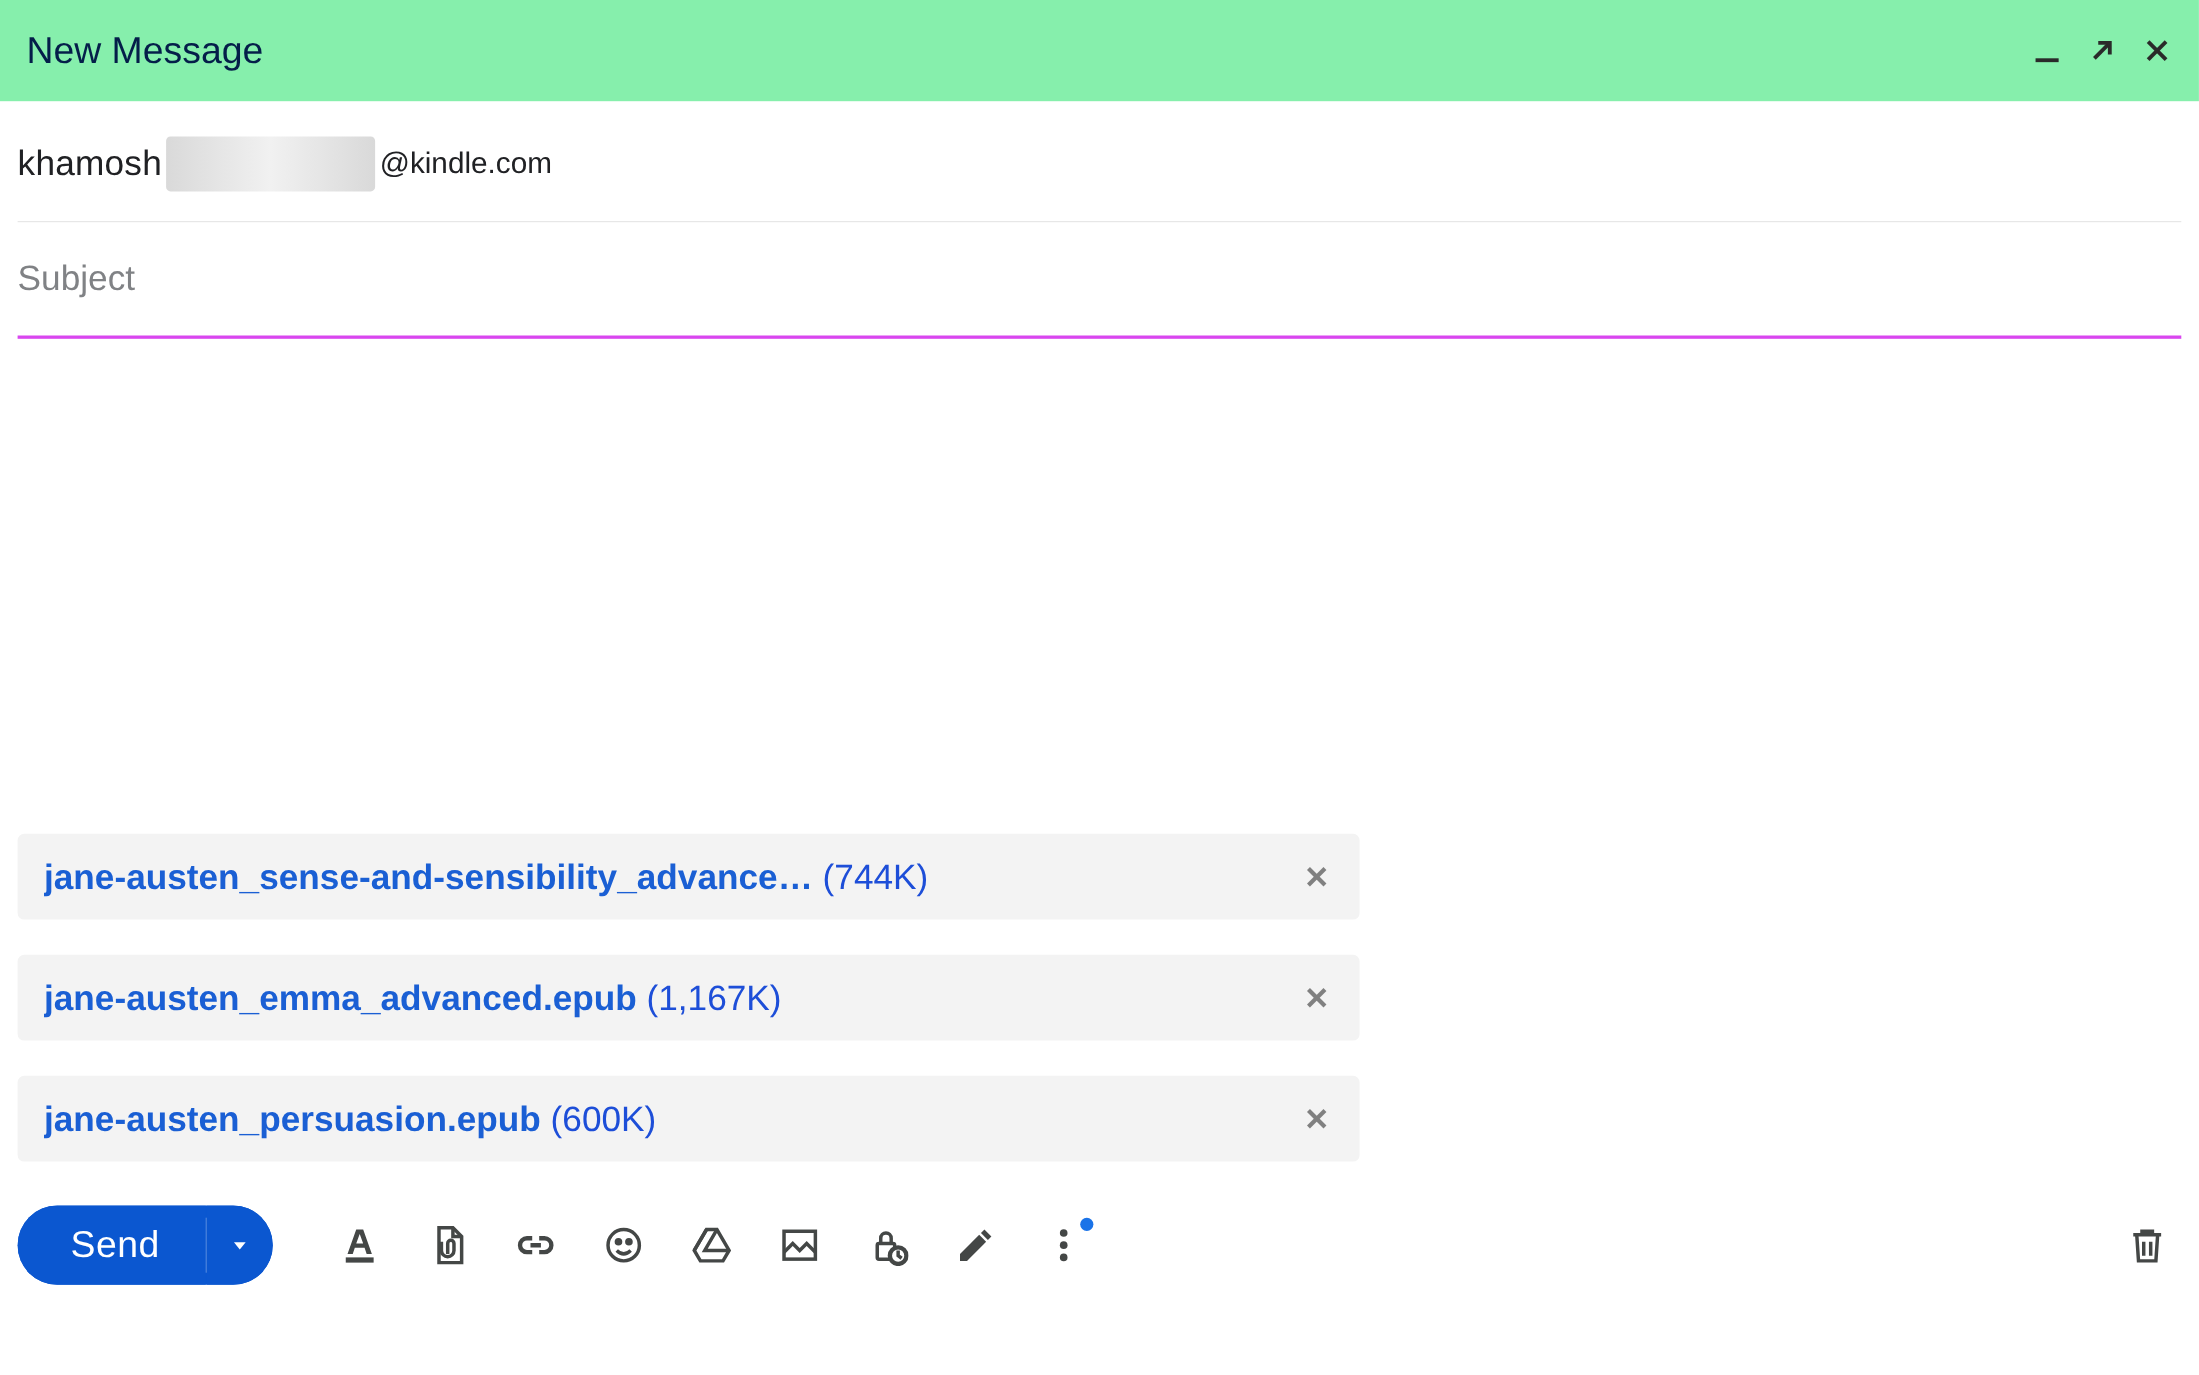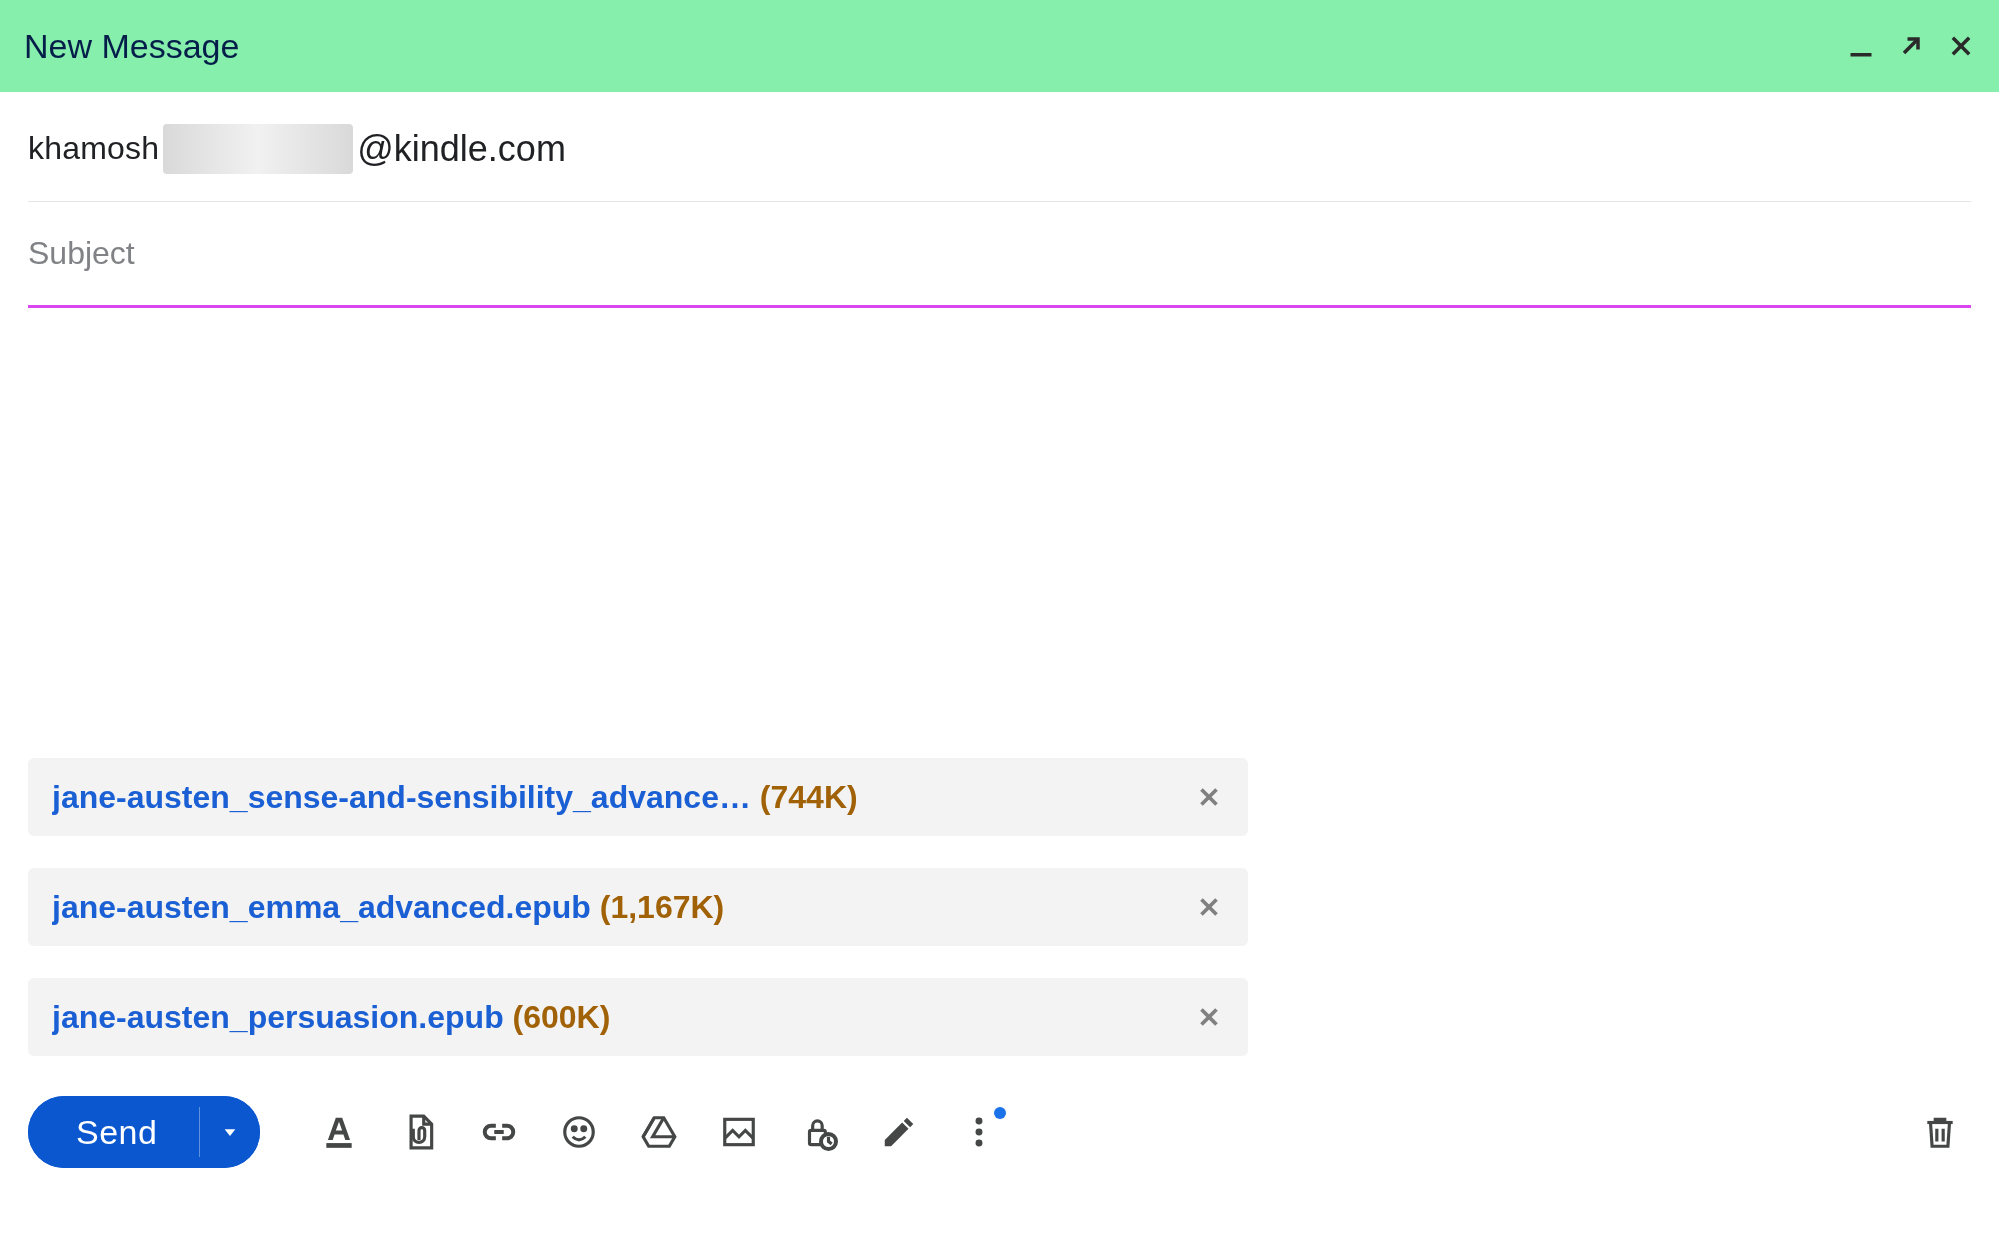--- a/index.html
+++ b/index.html
@@ -10,25 +10,25 @@
     display: flex;
     align-items: center;
     justify-content: space-between;
     padding: 0 24px;
   }
   .title { font-size: 34px; font-weight: 500; color: #041e49; }
   .header-actions { display: flex; gap: 22px; align-items: center; }
   .hicon { width: 28px; height: 28px; color: #2a2a2a; display:flex; align-items:center; justify-content:center; cursor:pointer; }
   .hicon svg { width: 100%; height: 100%; }
 
-  .body { padding: 0 28px; }
+  .body { padding: 0 16px; }
   .to-row { height: 106px; display:flex; align-items:center; border-bottom: 1px solid #e5e5e5; margin-top: 4px; }
   .to-row .addr-pre { font-size: 32px; color: #202124; letter-spacing: 0.2px; }
   .to-row .redact { display:inline-block; width: 190px; height: 50px; background: linear-gradient(to right,#d9d9d9,#f1f1f1,#d9d9d9); border-radius: 4px; margin: 0 4px; vertical-align: middle; }
-  .to-row .addr-post { font-size: 36px; color: #202124; }
+  .to-row .addr-post { font-size: 27px; color: #202124; }
   .subject-row { height: 106px; display:flex; align-items:center; border-bottom: 3px solid #d946ef; }
   .subject-input { border:none; outline:none; font-size: 32px; color:#202124; width:100%; background:transparent; }
   .subject-input::placeholder { color: #808285; }
 
   .message-body { height: 450px; }
 
   .attachments { margin-bottom: 40px; }
   .attachment-chip {
     width: 1220px;
     height: 78px;
@@ -36,21 +36,21 @@
     border-radius: 6px;
     display: flex;
     align-items: center;
     justify-content: space-between;
     padding: 0 24px 0 24px;
     margin-bottom: 32px;
     font-size: 32px;
   }
   .attachment-chip .att-left { flex: 1; overflow: hidden; white-space: nowrap; }
   .attachment-chip .fname { color: #1a5fd4; font-weight: 600; }
-  .attachment-chip .fsize { color: #a16207; font-weight: 700; }
+  .attachment-chip .fsize { color: #1d4ed8; font-weight: 400; }
   .attachment-chip .remove { color:#808080; cursor:pointer; width:30px; height:30px; display:flex; align-items:center; justify-content:center; }
   .attachment-chip .remove svg { width: 100%; height: 100%; }
 
   .toolbar {
     display:flex;
     align-items:center;
     justify-content: space-between;
     padding: 0 0 0 0;
     margin-top: 20px;
   }

